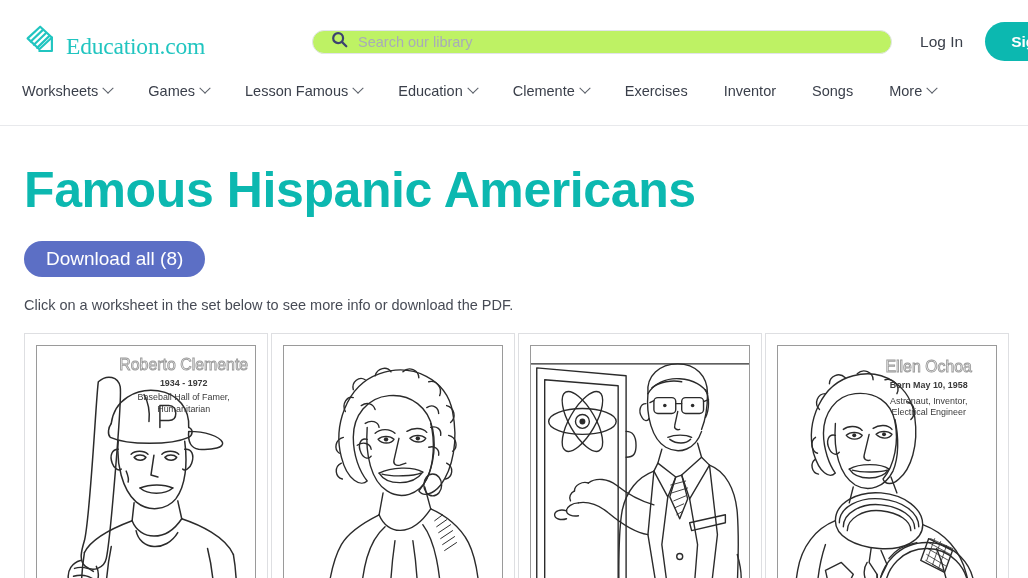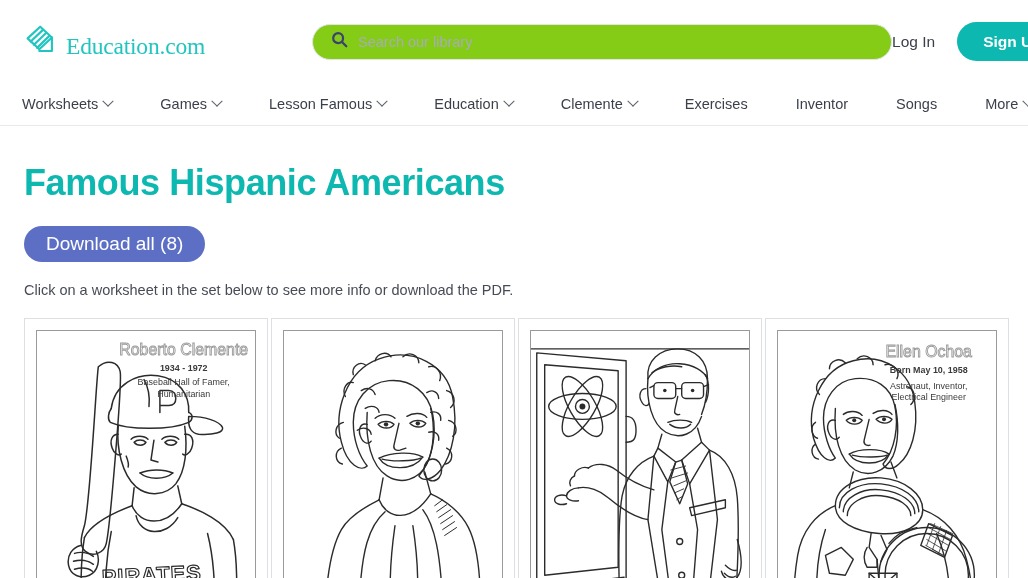--- a/index.html
+++ b/index.html
@@ -33,27 +33,27 @@
     font-size: 23.5px;
     font-weight: 500;
     color: #21c5c0;
     letter-spacing: -0.2px;
     white-space: nowrap;
   }
 
   .search-wrap {
     margin-left: 107px;
     width: 580px;
-    height: 36px;
+    height: 24px;
     border: 1px solid #e2e4ea;
     border-radius: 22px;
     display: flex;
     align-items: center;
     padding: 0 18px;
-    background: #84cc16;
+    background: #bef264;
     flex: 0 0 auto;
   }
   .search-icon { flex: 0 0 auto; margin-right: 10px; display:block; }
   .search-input {
     border: none;
     outline: none;
     font-size: 14.5px;
     color: #3a3f4a;
     width: 100%;
     background: transparent;
@@ -67,44 +67,45 @@
     align-items: center;
     gap: 22px;
     flex: 0 0 auto;
   }
   .login-link {
     font-size: 15.5px;
     color: #3a3f4a;
     text-decoration: none;
     cursor: pointer;
     white-space: nowrap;
+    margin-left: 28px;
   }
   .signup-btn {
     background: #0cb8b0;
     color: #ffffff;
     border: none;
     border-radius: 20px;
     height: 39px;
     padding: 0 26px;
     font-size: 15.5px;
     font-weight: 600;
     cursor: pointer;
     font-family: "Liberation Sans", sans-serif;
     white-space: nowrap;
   }
 
   
   .nav {
     height: 43px;
     display: flex;
-    align-items: center;
+    align-items: flex-start;
     padding: 0 22px;
     background: #fff;
     border-bottom: 1px solid #e8e9ec;
-    gap: 16px;
+    gap: 4px;
   }
   .nav-item {
     display: flex;
     align-items: center;
     gap: 6px;
     font-size: 14.5px;
     color: #3a3f4a;
     cursor: pointer;
     padding: 0 16px;
     white-space: nowrap;
@@ -116,21 +117,21 @@
     border-right: 1.8px solid #5b6069;
     border-bottom: 1.8px solid #5b6069;
     transform: rotate(45deg) translate(-2px,-2px);
     flex: 0 0 auto;
   }
 
   
   .main { padding: 0 24px; }
   .page-title {
     margin-top: 37px;
-    font-size: 36px;
+    font-size: 50px;
     font-weight: 600;
     color: #0cb8b0;
     letter-spacing: -0.4px;
     line-height: 1.1;
   }
   .page-desc {
     margin-top: 22px;
     font-size: 14.8px;
     color: #474b55;
   }

